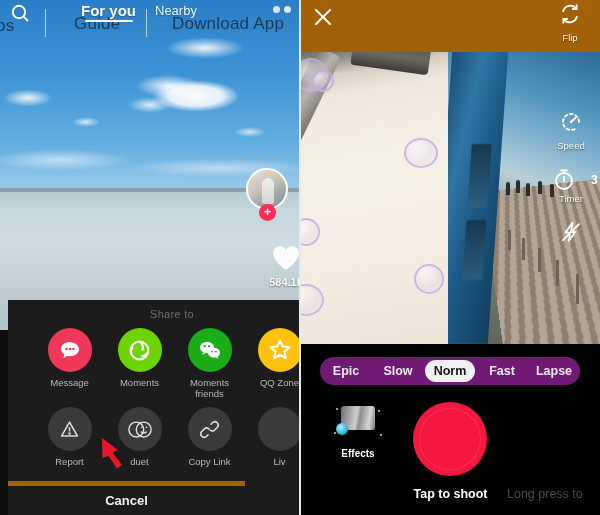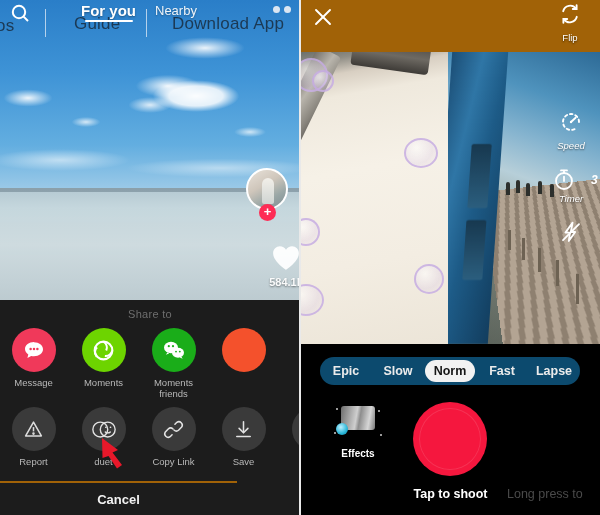--- a/index.html
+++ b/index.html
@@ -85,39 +85,40 @@
     background: #fe2c55; color: #fff; font-size: 13px; line-height: 16px; text-align: center; font-weight: bold;
   }
   .heart-wrap { position: absolute; left: 20px; top: 76px; width: 40px; text-align: center; }
   .heart-count {
     margin-top: 1px; color: rgba(255,255,255,.95); font-size: 11px; font-weight: bold;
     text-shadow: 0 1px 2px rgba(0,0,0,.45);
   }
 
   
   .share-sheet {
-    position: absolute; left: 0; bottom: 0; width: 300px; height: 215px;
+    position: absolute; left: 8px; bottom: 0; width: 300px; height: 215px;
     background: #1c1c1c;
+    padding-left: 28px;
   }
   .share-title {
     text-align: center; color: #6e6e6e; font-size: 11px; padding-top: 8px; letter-spacing: .3px;
   }
   .share-row { position: relative; display: flex; padding: 8px 0 0 10px; gap: 23px; }
   .share-item { width: 47px; text-align: center; flex: 0 0 auto; }
   .share-circle {
     width: 44px; height: 44px; border-radius: 50%; margin: 0 auto;
     display: flex; align-items: center; justify-content: center; color: #fff;
   }
   .share-label {
     margin-top: 5px; color: #b9b9b9; font-size: 9.5px; line-height: 11px;
   }
   .row2 .share-circle { background: #3a3a3a; }
   .cancel-bar {
     position: absolute; left: 0; bottom: 0; width: 237px; height: 34px;
-    border-top: 2px solid #a16207; display: flex; align-items: center; justify-content: center;
+    border-top: 5px solid #a16207; display: flex; align-items: center; justify-content: center;
   }
   .cancel-bar span { color: #f1f1f1; font-size: 13px; font-weight: bold; }
 
   .arrow { position: absolute; left: 98px; top: 432px; width: 42px; height: 42px; pointer-events: none; }
 
   
   .right-panel { position: relative; width: 300px; height: 515px; background: #000; overflow: hidden; }
   .rp-ghost {
     position: absolute; top: 0px; color: rgba(38,44,52,.95); font-size: 17px; white-space: nowrap;
   }
@@ -172,37 +173,37 @@
     position: absolute; left: 0; top: 150px; width: 152px; height: 142px;
     background: linear-gradient(#7e8378 0%, #6b7065 40%, #595e55 100%); opacity: .55;
   }
   .post { position: absolute; width: 3px; background: #6d6253; }
   .people {
     position: absolute; top: 128px; left: 56px; width: 60px; height: 16px;
   }
   .people i { position: absolute; width: 4px; height: 13px; background: #2c2f2c; border-radius: 2px 2px 0 0; }
 
   
-  .cam-rail { position: absolute; right: 5px; top: 58px; width: 48px; text-align: center; font-style: italic; }
+  .cam-rail { position: absolute; right: 5px; top: 58px; width: 48px; text-align: center; }
   .rail-item { margin-bottom: 16px; }
   .beauty-thumb {
     width: 26px; height: 26px; border-radius: 50%; margin: 0 auto;
     background: radial-gradient(circle at 50% 35%, #ffffff 0%, #e6e9ee 45%, #b9c3cd 100%);
     position: relative; overflow: hidden;
   }
   .beauty-thumb:after {
     content: ""; position: absolute; left: 9px; top: 6px; width: 8px; height: 17px;
     border-radius: 4px 4px 1px 1px; background: linear-gradient(#f4ddc9,#d8a77f);
   }
 
   
   .bottom { position: absolute; left: 0; bottom: 0; width: 300px; height: 171px; background: #000; }
   .speed-bar {
     position: absolute; left: 20px; top: 13px; width: 260px; height: 28px;
-    background: #0c4a6e; border-radius: 14px; display: flex; align-items: center;
+    background: #701a75; border-radius: 14px; display: flex; align-items: center;
   }
   .speed-opt {
     flex: 1; text-align: center; color: #ebebeb; font-size: 12.5px; font-weight: bold;
     line-height: 22px; margin: 0 1px; border-radius: 11px;
   }
   .speed-opt.active { background: #f2f2f2; color: #161616; }
   .effects-btn { position: absolute; left: 32px; top: 62px; width: 52px; text-align: center; }
   .fx-thumb {
     position: relative; width: 34px; height: 24px; margin: 0 auto; border-radius: 3px;
     background: linear-gradient(100deg,#6d6d6d,#cfcfcf 45%,#8d8d8d 55%,#d6d6d6 80%,#777);
@@ -307,20 +308,28 @@
               <path d="M20.2 19.6l1.5 2.2-2.9-1.2z"></path>
               <circle cx="7.8" cy="9.2" r="1.1" fill="#1AAD19"></circle>
                 <circle cx="12" cy="9.2" r="1.1" fill="#1AAD19"></circle>
               <circle cx="15" cy="14.6" r=".95" fill="#1AAD19"></circle>
                 <circle cx="18.8" cy="14.6" r=".95" fill="#1AAD19"></circle>
             </svg>
           </div>
           <div class="share-label">Moments friends</div>
         </div>
 
+        <div class="share-item">
+          <div class="share-circle" style="background:#FFC20E">
+            <svg width="26" height="26" viewBox="0 0 24 24" fill="none" stroke="#fff" stroke-width="1.9" stroke-linejoin="round">
+              <path d="M12 3.2l2.6 5.6 6 .7-4.5 4.1 1.3 6-5.4-3.1-5.4 3.1 1.3-6L3.4 9.5l6-.7z"></path>
+            </svg>
+          </div>
+          <div class="share-label">QQ Zone</div>
+        </div>
 
 
         <div class="share-item">
           <div class="share-circle" style="background:#F4512C"></div>
           <div class="share-label"></div>
         </div>
       </div>
 
       <div class="share-row row2">
         <div class="share-item">
@@ -351,30 +360,20 @@
         <div class="share-item">
           <div class="share-circle">
             <svg width="23" height="23" viewBox="0 0 24 24" fill="none" stroke="#e2e2e2" stroke-width="1.6" stroke-linecap="round">
               <path d="M13.5 6.5l2-2a3.6 3.6 0 015 5l-3 3a3.6 3.6 0 01-5 0"></path>
               <path d="M10.5 17.5l-2 2a3.6 3.6 0 01-5-5l3-3a3.6 3.6 0 015 0"></path>
             </svg>
           </div>
           <div class="share-label">Copy Link</div>
         </div>
 
-        <div class="share-item">
-          <div class="share-circle">
-            <svg width="23" height="23" viewBox="0 0 24 24" fill="none" stroke="#e2e2e2" stroke-width="1.6" stroke-linecap="round">
-              <line x1="12" y1="4" x2="12" y2="15"></line>
-                <path d="M7.4 10.8L12 15.4l4.6-4.6"></path>
-                <line x1="5" y1="19.2" x2="19" y2="19.2"></line>
-            </svg>
-          </div>
-          <div class="share-label">Save</div>
-        </div>
 
         <div class="share-item">
           <div class="share-circle"></div>
           <div class="share-label">Liv</div>
         </div>
       </div>
 
       <div class="cancel-bar">
         <span>Cancel</span>
       </div>

